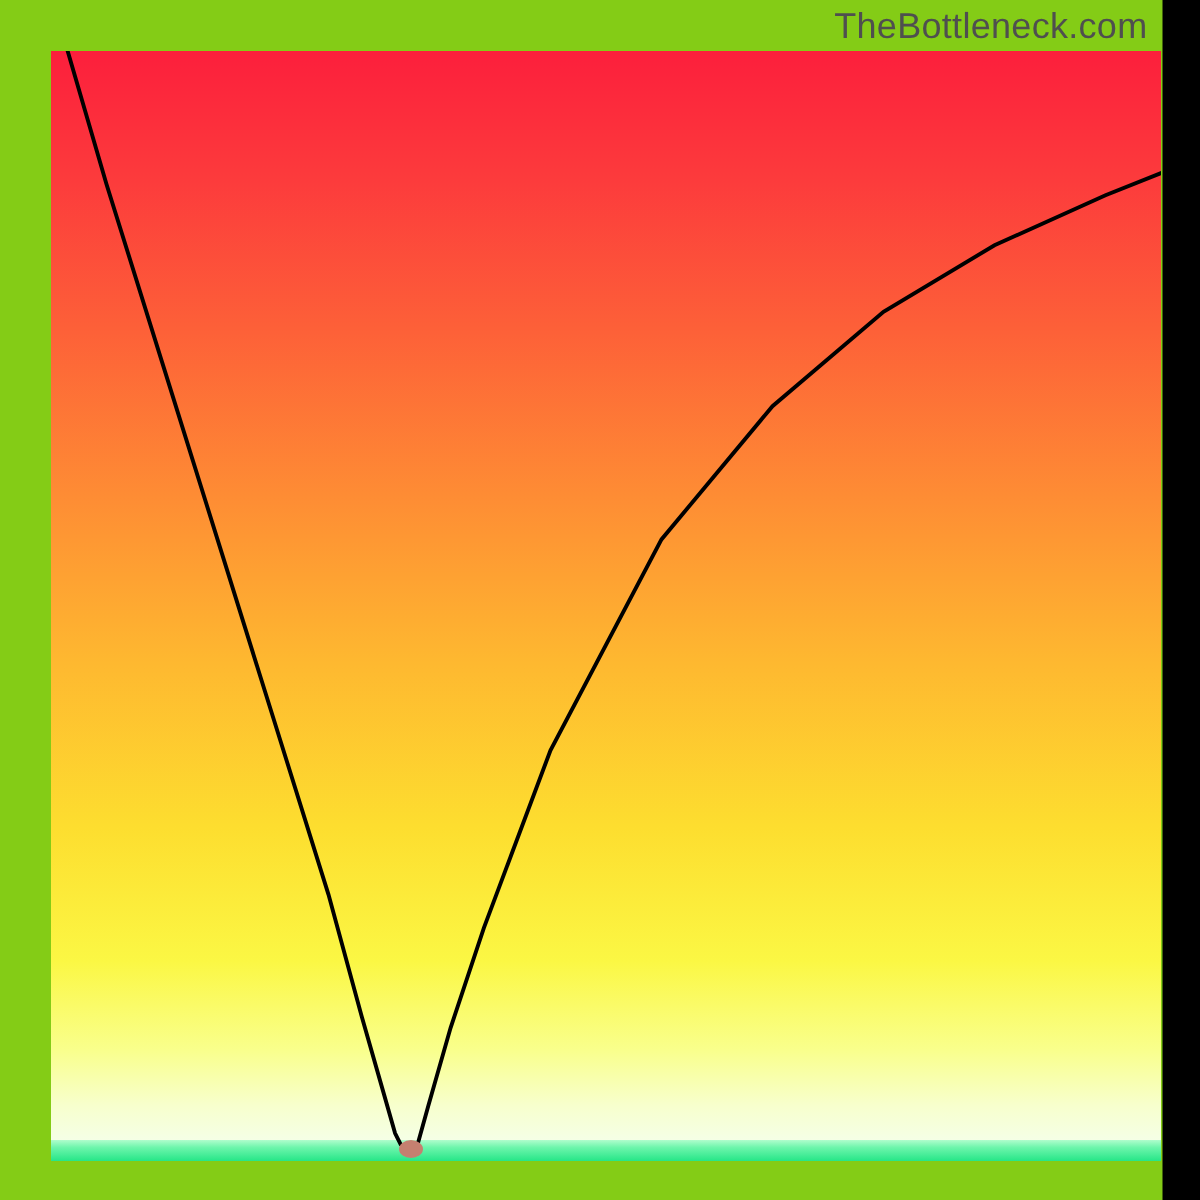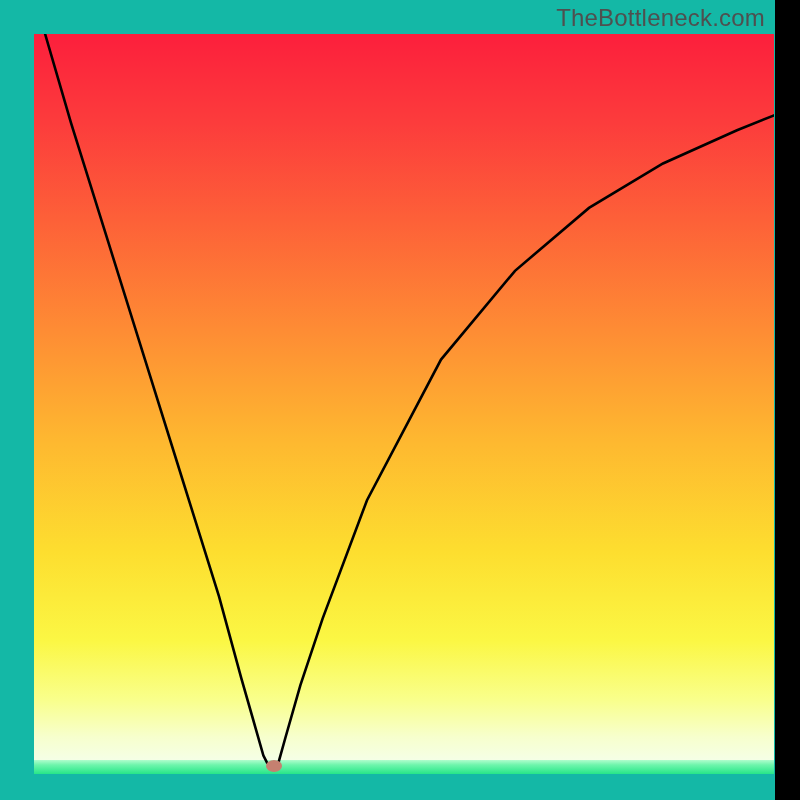--- a/index.html
+++ b/index.html
@@ -8,21 +8,21 @@
     width: 800px;
     height: 800px;
     background: #000;
     overflow: hidden;
     font-family: Arial, Helvetica, sans-serif;
   }
   .frame {
     position: relative;
     width: 775px;
     height: 800px;
-    background: #14b8a6;
+    background: #84cc16;
   }
   .watermark {
     position: absolute;
     top: 4px;
     right: 10px;
     color: #4f4f4f;
     font-size: 24px;
     font-weight: 500;
     letter-spacing: 0.2px;
     user-select: none;

